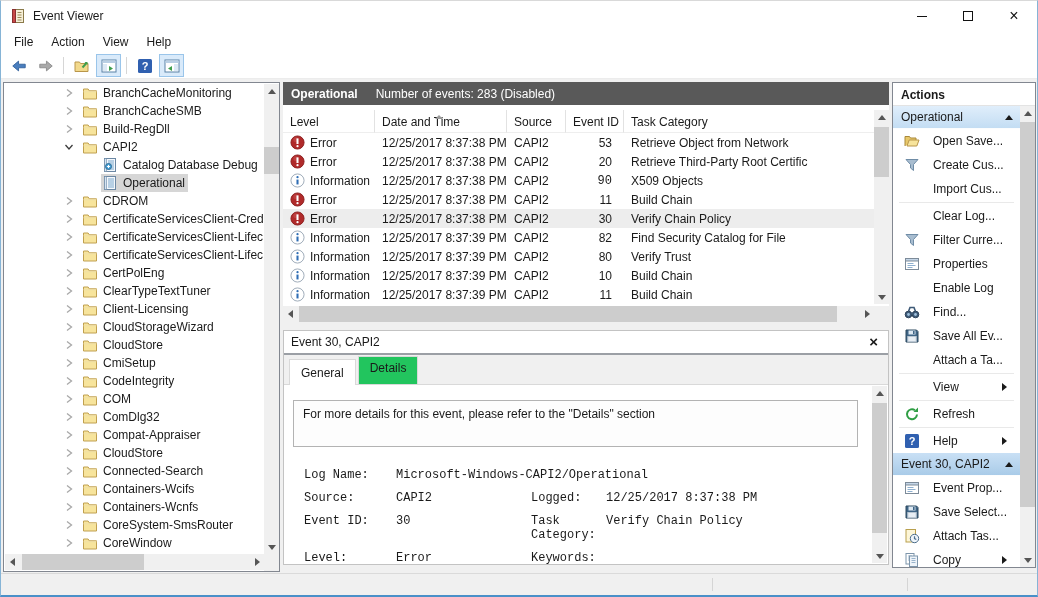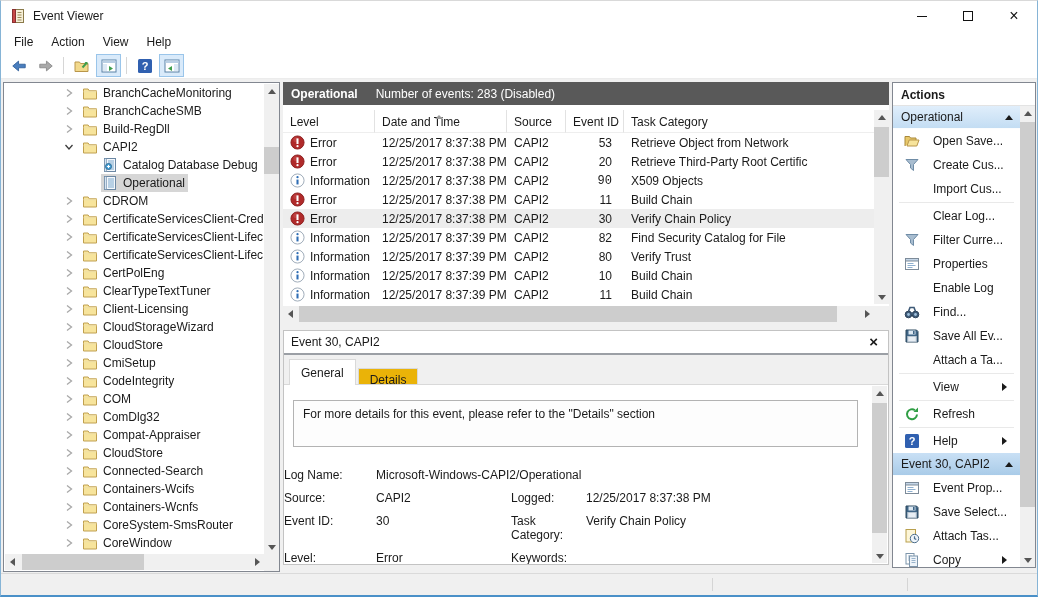--- a/index.html
+++ b/index.html
@@ -71,25 +71,25 @@
   .ev-cell.level{ display:flex; align-items:center; gap:5px; }
   .ev-cell.level .icon{ width:15px; height:15px; }
   .ev-cell.right{ text-align:right; padding-right:12px; }
   .ev-cell.flex{ flex:1; }
   .list-section::after{ content:''; position:absolute; right:0; bottom:0; width:15px; height:16px; background:#f0f0f0; }
   
   .preview{ flex:1; min-height:0; background:#fff; border:1px solid #c3c3c3; margin:8px 0 8px 0; display:flex; flex-direction:column; overflow:hidden; position:relative;}
   .pv-header{ height:24px; flex:none; display:flex; align-items:center; padding:0 10px 0 7px; border-bottom:2px solid #9b9fa5; }
   .pv-close{ margin-left:auto; font-size:15px; font-weight:bold; line-height:12px; color:#1a1a1a;}
   .pv-tabs{ height:29px; flex:none; background:#f0f0f0; display:flex; align-items:flex-end; padding-left:5px; position:relative; z-index:2;}
-  .pv-tab{ border:1px solid #d9d9d9; border-bottom:none; background:#eab308; padding:4px 11px 3px; margin-right:2px; height:16px;}
+  .pv-tab{ border:1px solid #d9d9d9; border-bottom:none; background:#22c55e; padding:4px 11px 3px; margin-right:2px; height:28px;}
   .pv-tab.active{ background:#fff; height:26px; padding-top:6px; margin-bottom:-1px; }
   .pv-content{ flex:1; min-height:0; border-top:1px solid #d9d9d9; position:relative; background:#fff; overflow:hidden; }
   .msg-box{ margin:15px 30px 0 9px; height:47px; border:1px solid #b3b3b3; background:#fdfdfd; padding:6px 9px; }
-  .fields{ display:grid; grid-template-columns:92px 135px 75px 1fr; margin:21px 20px 0 0; row-gap:9px; }
+  .fields{ display:grid; grid-template-columns:92px 135px 75px 1fr; margin:21px 20px 0 20px; row-gap:9px;font-family:Liberation Mono, monospace; }
   .f-val.span3{ grid-column:2/5; }
   
   .actions-panel{ width:144px; flex:none; background:#fff; border:1px solid #828790; display:flex; flex-direction:column; margin-bottom:5px; overflow:hidden;}
   .actions-title{ height:23px; flex:none; font-weight:bold; padding:5px 0 0 8px; border-bottom:1px solid #e3e3e3;}
   .actions-body{ flex:1; min-height:0; position:relative; overflow:hidden; }
   .actions-items{ position:absolute; top:0; left:0; right:15px; bottom:0; overflow:hidden; }
   .act-group-header{ height:23px; display:flex; align-items:center; padding:0 7px 0 8px;
       background:linear-gradient(#e0eefb,#c3ddf3); border-bottom:1px solid #fbfdfe; }
   .act-group-header.selected{ background:linear-gradient(#c9e0f5,#a9cbe8); }
   .agh-caret{ margin-left:auto; width:0; height:0; border:4px solid transparent; border-bottom:5px solid #1a1a1a; margin-top:-4px;}

